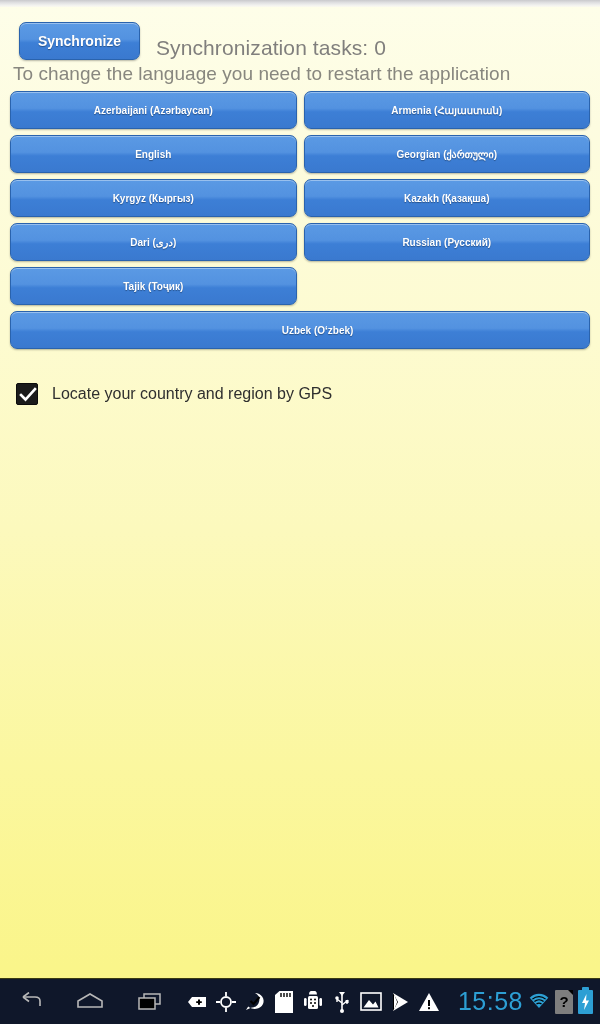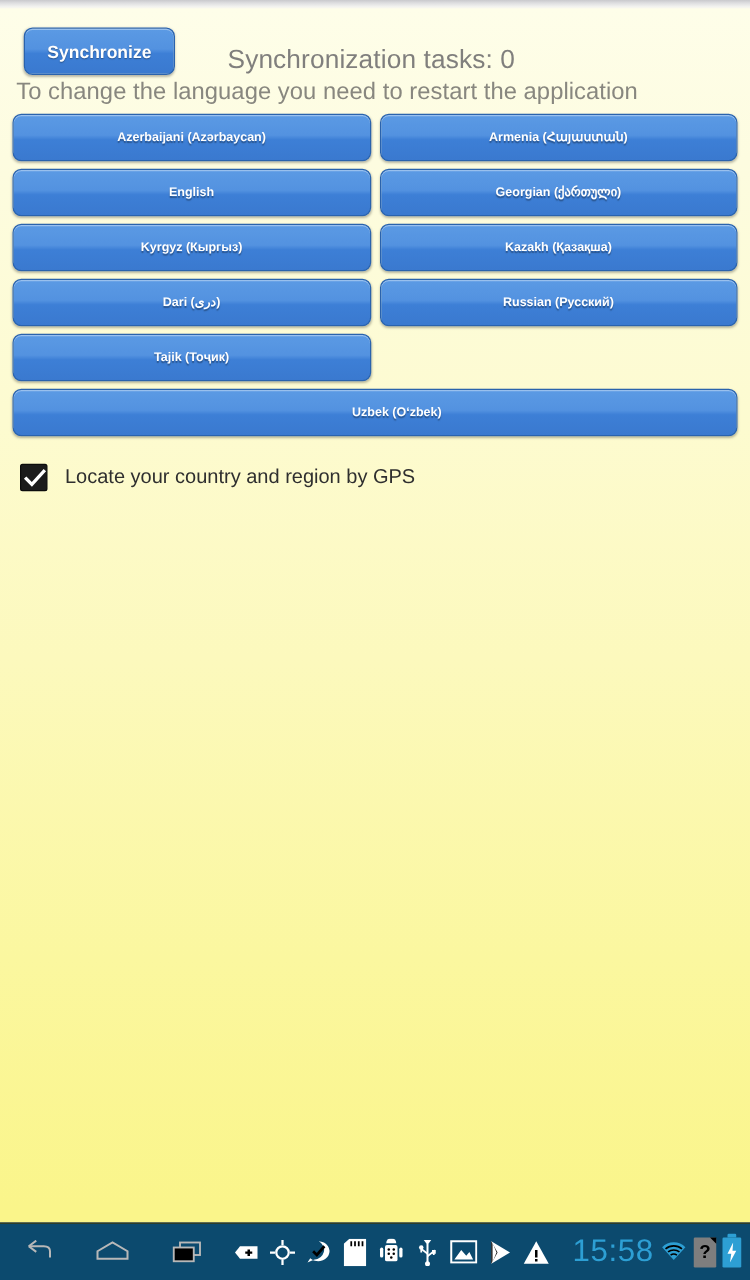--- a/index.html
+++ b/index.html
@@ -69,21 +69,21 @@
   }
 
   .sync-btn {
     width: 121px;
     height: 38px;
     font-size: 14px;
     margin-left: 9px;
   }
 
   .sync-status {
-    margin-left: 42px;
+    margin-left: 16px;
     font-size: 21px;
     color: #807f7d;
     letter-spacing: 0.1px;
   }
 
   
   .restart-note {
     font-size: 19px;
     color: #88877f;
     padding: 3px 0 6px 3px;
@@ -105,21 +105,21 @@
 
   .lang-btn.full {
     grid-column: 1 / span 2;
     padding-left: 35px;
   }
 
   
   .gps-row {
     display: flex;
     align-items: center;
-    margin-top: 22px;
+    margin-top: 34px;
     padding-left: 6px;
   }
 
   .checkbox {
     width: 22px;
     height: 22px;
     background: #1b1b1b;
     border: 1px solid #0c0c0c;
     border-radius: 2px;
     position: relative;
@@ -132,21 +132,21 @@
   .gps-label {
     margin-left: 14px;
     font-size: 16px;
     color: #2f2f2f;
   }
 
   
   .sysbar {
     flex: 0 0 auto;
     height: 46px;
-    background: #0c4a6e;
+    background: #0f172a;
     border-top: 1px solid #3a3a12;
     display: flex;
     align-items: center;
     position: relative;
   }
 
   .navzone {
     display: flex;
     align-items: center;
     width: 180px;

